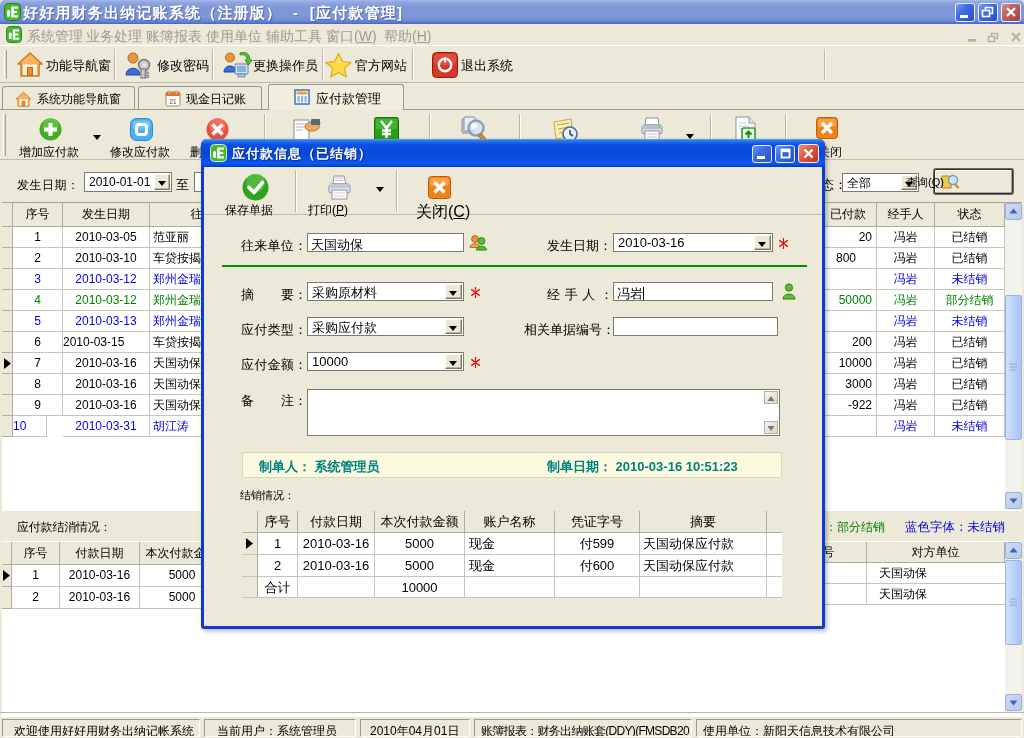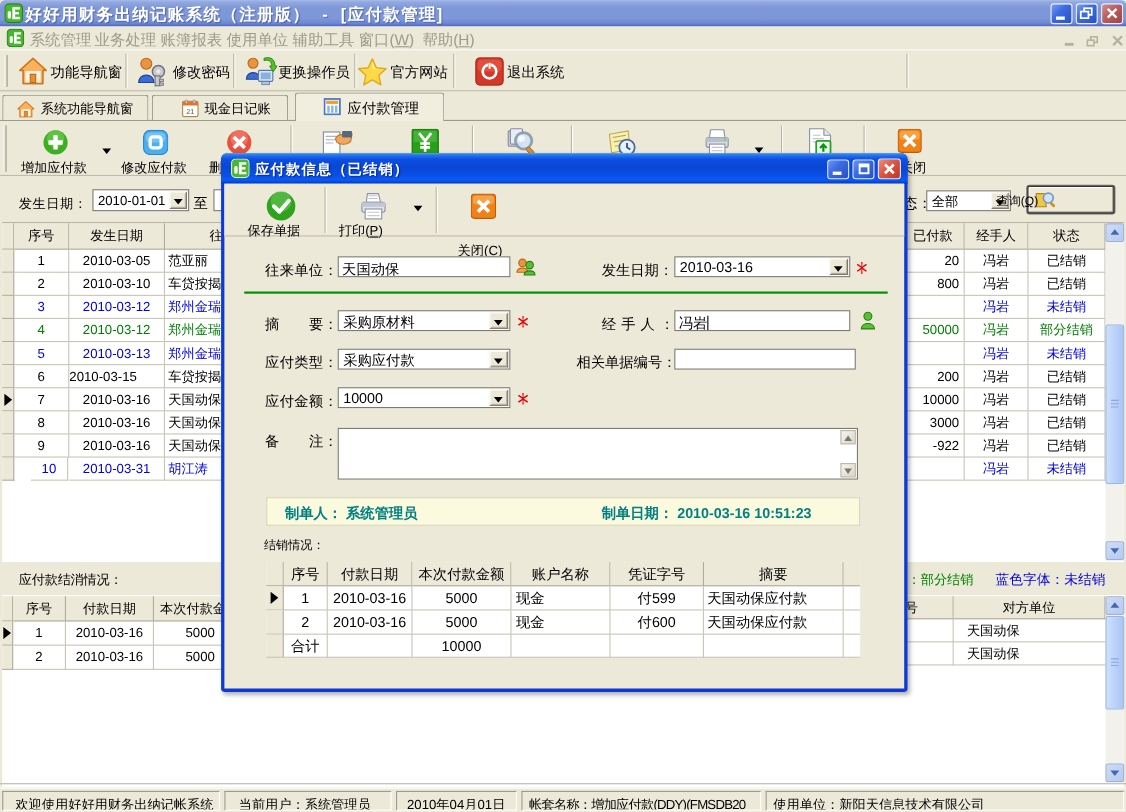--- a/index.html
+++ b/index.html
@@ -303,21 +303,21 @@
     <div class="cell" style="left:150px;top:227px;width:130px;height:21px;border-bottom:1px solid #c8c5b5;border-right:1px solid #c8c5b5;line-height:20px;padding-left:3px">范亚丽</div>
     <div class="cell" style="left:690px;top:227px;width:130px;height:21px;border-bottom:1px solid #c8c5b5;border-right:1px solid #c8c5b5"></div>
     <div class="cell" style="left:820px;top:227px;width:57px;height:21px;border-bottom:1px solid #c8c5b5;border-right:1px solid #c8c5b5;text-align:right;line-height:20px;padding-right:4px">20</div>
     <div class="cell" style="left:877px;top:227px;width:58px;height:21px;border-bottom:1px solid #c8c5b5;border-right:1px solid #c8c5b5;text-align:center;line-height:20px">冯岩</div>
     <div class="cell" style="left:935px;top:227px;width:70px;height:21px;border-bottom:1px solid #c8c5b5;border-right:1px solid #c8c5b5;text-align:center;line-height:20px">已结销</div>
     <div class="cell beige" style="left:2px;top:248px;width:11px;height:21px;border-right:1px solid #b0ad9c;border-bottom:1px solid #b0ad9c;text-align:center"></div>
     <div class="cell" style="left:13px;top:248px;width:50px;height:21px;border-bottom:1px solid #c8c5b5;border-right:1px solid #c8c5b5;text-align:center;line-height:20px">2</div>
     <div class="cell" style="left:63px;top:248px;width:87px;height:21px;border-bottom:1px solid #c8c5b5;border-right:1px solid #c8c5b5;text-align:center;line-height:20px">2010-03-10</div>
     <div class="cell" style="left:150px;top:248px;width:130px;height:21px;border-bottom:1px solid #c8c5b5;border-right:1px solid #c8c5b5;line-height:20px;padding-left:3px">车贷按揭</div>
     <div class="cell" style="left:690px;top:248px;width:130px;height:21px;border-bottom:1px solid #c8c5b5;border-right:1px solid #c8c5b5"></div>
-    <div class="cell" style="left:820px;top:248px;width:57px;height:21px;border-bottom:1px solid #c8c5b5;border-right:1px solid #c8c5b5;text-align:right;line-height:20px;padding-right:4px">800</div>
+    <div class="cell" style="left:820px;top:248px;width:57px;height:21px;border-bottom:1px solid #c8c5b5;border-right:1px solid #c8c5b5;text-align:center;line-height:20px;padding-right:4px">800</div>
     <div class="cell" style="left:877px;top:248px;width:58px;height:21px;border-bottom:1px solid #c8c5b5;border-right:1px solid #c8c5b5;text-align:center;line-height:20px">冯岩</div>
     <div class="cell" style="left:935px;top:248px;width:70px;height:21px;border-bottom:1px solid #c8c5b5;border-right:1px solid #c8c5b5;text-align:center;line-height:20px">已结销</div>
     <div class="cell beige" style="left:2px;top:269px;width:11px;height:21px;border-right:1px solid #b0ad9c;border-bottom:1px solid #b0ad9c;text-align:center"></div>
     <div class="cell blue" style="left:13px;top:269px;width:50px;height:21px;border-bottom:1px solid #c8c5b5;border-right:1px solid #c8c5b5;text-align:center;line-height:20px">3</div>
     <div class="cell blue" style="left:63px;top:269px;width:87px;height:21px;border-bottom:1px solid #c8c5b5;border-right:1px solid #c8c5b5;text-align:center;line-height:20px">2010-03-12</div>
     <div class="cell blue" style="left:150px;top:269px;width:130px;height:21px;border-bottom:1px solid #c8c5b5;border-right:1px solid #c8c5b5;line-height:20px;padding-left:3px">郑州金瑞</div>
     <div class="cell blue" style="left:690px;top:269px;width:130px;height:21px;border-bottom:1px solid #c8c5b5;border-right:1px solid #c8c5b5"></div>
     <div class="cell blue" style="left:820px;top:269px;width:57px;height:21px;border-bottom:1px solid #c8c5b5;border-right:1px solid #c8c5b5;text-align:right;line-height:20px;padding-right:4px"></div>
     <div class="cell blue" style="left:877px;top:269px;width:58px;height:21px;border-bottom:1px solid #c8c5b5;border-right:1px solid #c8c5b5;text-align:center;line-height:20px">冯岩</div>
     <div class="cell blue" style="left:935px;top:269px;width:70px;height:21px;border-bottom:1px solid #c8c5b5;border-right:1px solid #c8c5b5;text-align:center;line-height:20px">未结销</div>
@@ -365,21 +365,21 @@
     <div class="cell" style="left:935px;top:374px;width:70px;height:21px;border-bottom:1px solid #c8c5b5;border-right:1px solid #c8c5b5;text-align:center;line-height:20px">已结销</div>
     <div class="cell beige" style="left:2px;top:395px;width:11px;height:21px;border-right:1px solid #b0ad9c;border-bottom:1px solid #b0ad9c;text-align:center"></div>
     <div class="cell" style="left:13px;top:395px;width:50px;height:21px;border-bottom:1px solid #c8c5b5;border-right:1px solid #c8c5b5;text-align:center;line-height:20px">9</div>
     <div class="cell" style="left:63px;top:395px;width:87px;height:21px;border-bottom:1px solid #c8c5b5;border-right:1px solid #c8c5b5;text-align:center;line-height:20px">2010-03-16</div>
     <div class="cell" style="left:150px;top:395px;width:130px;height:21px;border-bottom:1px solid #c8c5b5;border-right:1px solid #c8c5b5;line-height:20px;padding-left:3px">天国动保</div>
     <div class="cell" style="left:690px;top:395px;width:130px;height:21px;border-bottom:1px solid #c8c5b5;border-right:1px solid #c8c5b5"></div>
     <div class="cell" style="left:820px;top:395px;width:57px;height:21px;border-bottom:1px solid #c8c5b5;border-right:1px solid #c8c5b5;text-align:right;line-height:20px;padding-right:4px">-922</div>
     <div class="cell" style="left:877px;top:395px;width:58px;height:21px;border-bottom:1px solid #c8c5b5;border-right:1px solid #c8c5b5;text-align:center;line-height:20px">冯岩</div>
     <div class="cell" style="left:935px;top:395px;width:70px;height:21px;border-bottom:1px solid #c8c5b5;border-right:1px solid #c8c5b5;text-align:center;line-height:20px">已结销</div>
     <div class="cell beige" style="left:2px;top:416px;width:11px;height:21px;border-right:1px solid #b0ad9c;border-bottom:1px solid #b0ad9c;text-align:center"></div>
-    <div class="cell blue" style="left:28px;top:416px;width:34px;height:21px;border-bottom:1px solid #c8c5b5;border-right:1px solid #c8c5b5;text-align:center;line-height:20px">10</div>
+    <div class="cell blue" style="left:13px;top:416px;width:34px;height:21px;border-bottom:1px solid #c8c5b5;border-right:1px solid #c8c5b5;text-align:left;line-height:20px">10</div>
     <div class="cell blue" style="left:63px;top:416px;width:87px;height:21px;border-bottom:1px solid #c8c5b5;border-right:1px solid #c8c5b5;text-align:center;line-height:20px">2010-03-31</div>
     <div class="cell blue" style="left:150px;top:416px;width:130px;height:21px;border-bottom:1px solid #c8c5b5;border-right:1px solid #c8c5b5;line-height:20px;padding-left:3px">胡江涛</div>
     <div class="cell blue" style="left:690px;top:416px;width:130px;height:21px;border-bottom:1px solid #c8c5b5;border-right:1px solid #c8c5b5"></div>
     <div class="cell blue" style="left:820px;top:416px;width:57px;height:21px;border-bottom:1px solid #c8c5b5;border-right:1px solid #c8c5b5;text-align:right;line-height:20px;padding-right:4px"></div>
     <div class="cell blue" style="left:877px;top:416px;width:58px;height:21px;border-bottom:1px solid #c8c5b5;border-right:1px solid #c8c5b5;text-align:center;line-height:20px">冯岩</div>
     <div class="cell blue" style="left:935px;top:416px;width:70px;height:21px;border-bottom:1px solid #c8c5b5;border-right:1px solid #c8c5b5;text-align:center;line-height:20px">未结销</div>
   </div>
 
 <div class="abs" style="left:1005px;top:203px;width:17px;height:307px;background:#f2f1ec"></div>
 <div class="sb-btn" style="left:1005px;top:203px"><svg width="15" height="15">
@@ -432,21 +432,21 @@
       <path d="M7.5 10.5 L11.5 5.5 L3.5 5.5 Z" fill="#4666b0"></path>
     </svg></div>
 <div class="sb-thumb" style="left:1005px;top:560px;height:85px"><svg width="15" height="83">
       <path d="M4 38 h7 M4 41 h7 M4 44 h7" stroke="#89a8e0"></path>
     </svg></div>
 <div class="abs" style="left:0;top:712px;width:1024px;height:1px;background:#b9b6a6"></div>
 <div class="abs" id="statusbar">
   <div class="stseg" style="left:2px;width:198px;padding-left:11px">欢迎使用好好用财务出纳记帐系统</div>
   <div class="stseg" style="left:204px;width:152px;padding-left:12px">当前用户：系统管理员</div>
   <div class="stseg" style="left:360px;width:110px;padding-left:9px">2010年04月01日</div>
-  <div class="stseg" style="left:474px;width:218px;padding-left:6px;letter-spacing:-0.7px">帐套名称：增加应付款(DDY)(FMSDB20</div>
+  <div class="stseg" style="left:474px;width:218px;padding-left:6px;letter-spacing:-0.7px">账簿报表：财务出纳账套(DDY)(FMSDB20</div>
   <div class="stseg" style="left:696px;width:326px;padding-left:6px">使用单位：新阳天信息技术有限公司</div>
 </div>
 
 <div class="abs" id="dialog">
   <div id="dlgtitle">
     <svg style="position:absolute;left:9px;top:5px" width="17" height="18" viewBox="0 0 17 18">
         <rect x="0.5" y="0.5" width="16" height="17" rx="4" fill="#46b82e" stroke="#d8f0d0"></rect>
         <rect x="3" y="7" width="3" height="7" rx="1.5" fill="#fff"></rect>
         <rect x="7.2" y="3.5" width="2.6" height="11" fill="#fff"></rect>
         <rect x="9.8" y="3.5" width="4.2" height="2.2" fill="#fff"></rect>
@@ -484,21 +484,21 @@
       <rect x="7" y="15" width="15" height="9" fill="#fff" stroke="#9090a0"></rect>
       <path d="M9 18 h11 M9 21 h11" stroke="#c8c8d4"></path>
     </svg>
   <div class="abs" style="left:104px;top:60px;font-size:12px">打印(<span style="text-decoration:underline">P</span>)</div>
   <div class="abs" style="left:172px;top:45px;border:4px solid transparent;border-top:5px solid #000"></div>
   <svg class="abs" style="left:224px;top:34px" width="23" height="23" viewBox="0 0 23 23">
       <rect x="0.5" y="0.5" width="22" height="22" rx="3" fill="#ef8318" stroke="#c05c08"></rect>
       <rect x="2" y="2" width="19" height="8" rx="3" fill="#f8a850" opacity=".85"></rect>
       <path d="M6.5 6.5 L16.5 16.5 M16.5 6.5 L6.5 16.5" stroke="#fff" stroke-width="3.4"></path>
     </svg>
-  <div class="abs" style="left:212px;top:78px;font-size:12px">关闭(<span style="text-decoration:underline">C</span>)</div>
+  <div class="abs" style="left:212px;top:60px;font-size:16px">关闭(<span style="text-decoration:underline">C</span>)</div>
 
   <div class="dlg-label jl" style="left:37px;top:95px;width:66px">往来单位：</div>
   <div class="dlg-input" style="left:103px;top:91px;width:157px;height:19px">天国动保</div>
   <svg class="abs" style="left:265px;top:92px" width="18" height="18" viewBox="0 0 18 18">
       <circle cx="6" cy="5" r="3.4" fill="#e89440" stroke="#b86818"></circle>
       <path d="M1 13.5 C1 8.5 11 8.5 11 13.5 Z" fill="#f0a850" stroke="#b86818"></path>
       <circle cx="12.5" cy="7" r="3.4" fill="#58c038" stroke="#2a8010"></circle>
       <path d="M7.5 16 C7.5 11 17.5 11 17.5 16 Z" fill="#58c038" stroke="#2a8010"></path>
     </svg>
   <div class="dlg-label" style="left:343px;top:95px">发生日期：</div>

